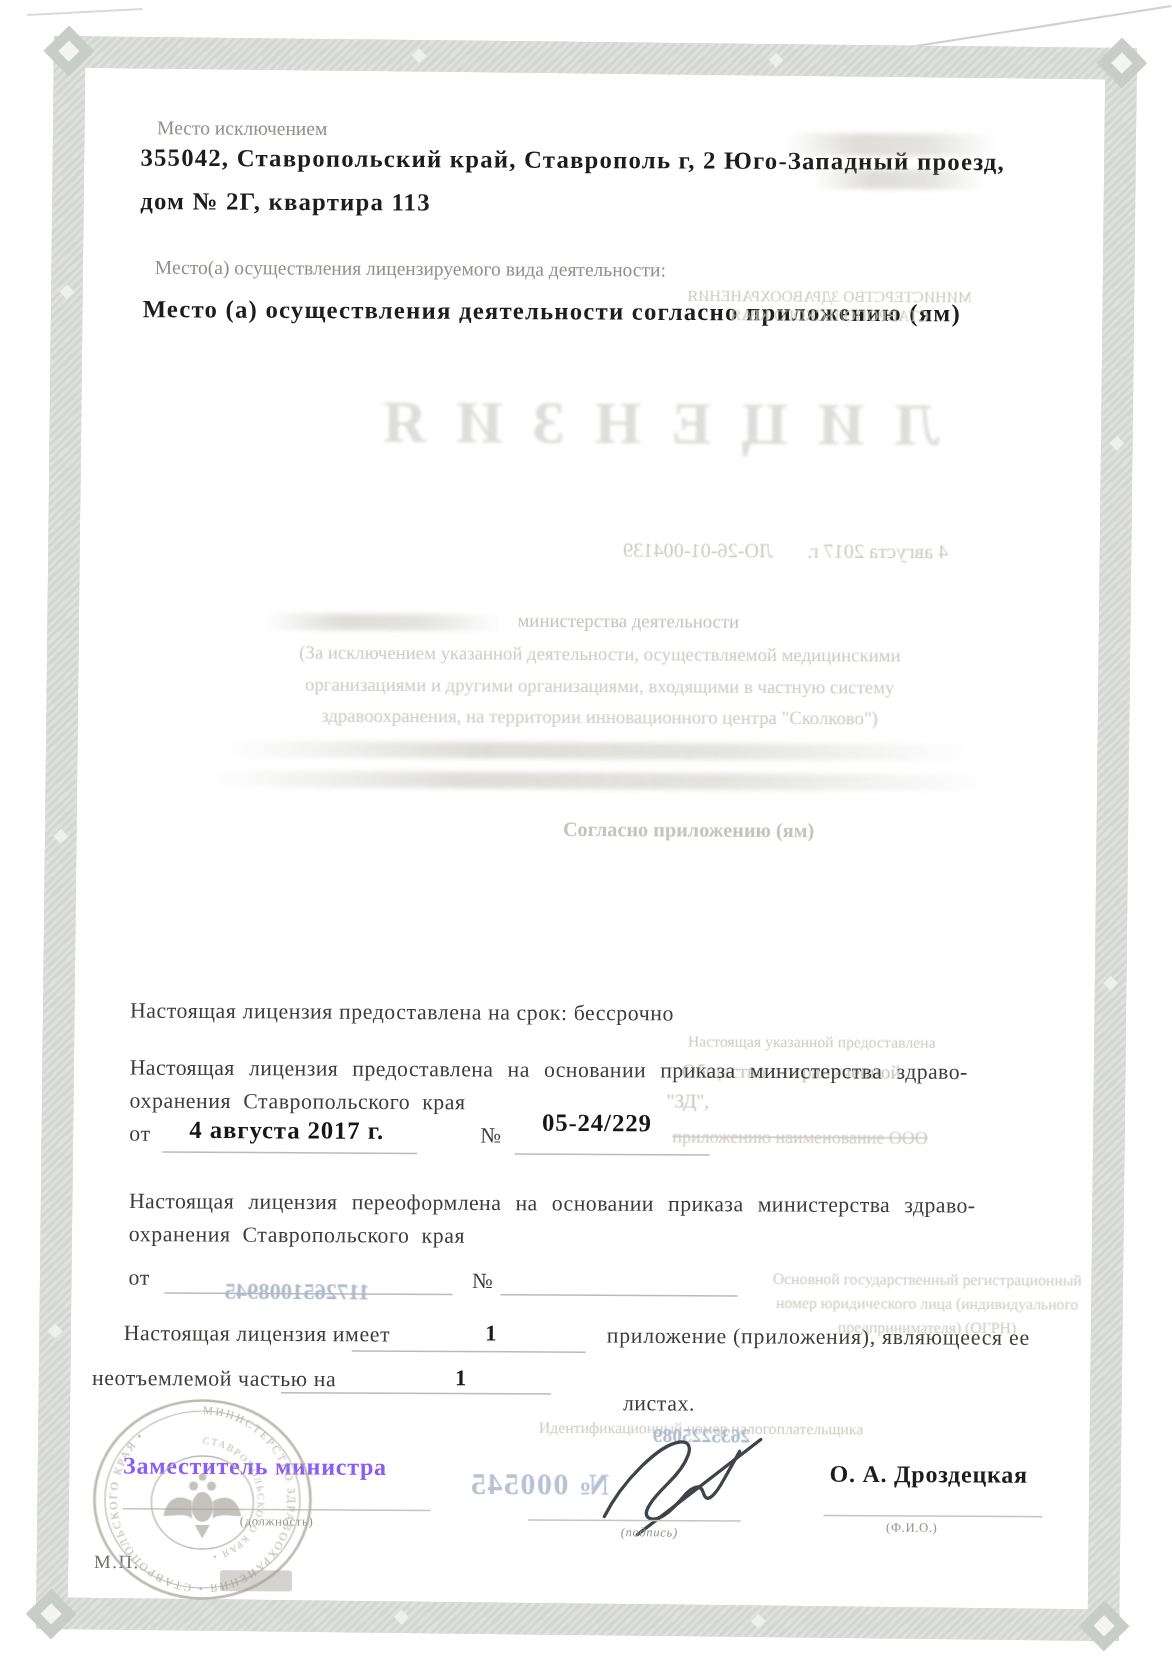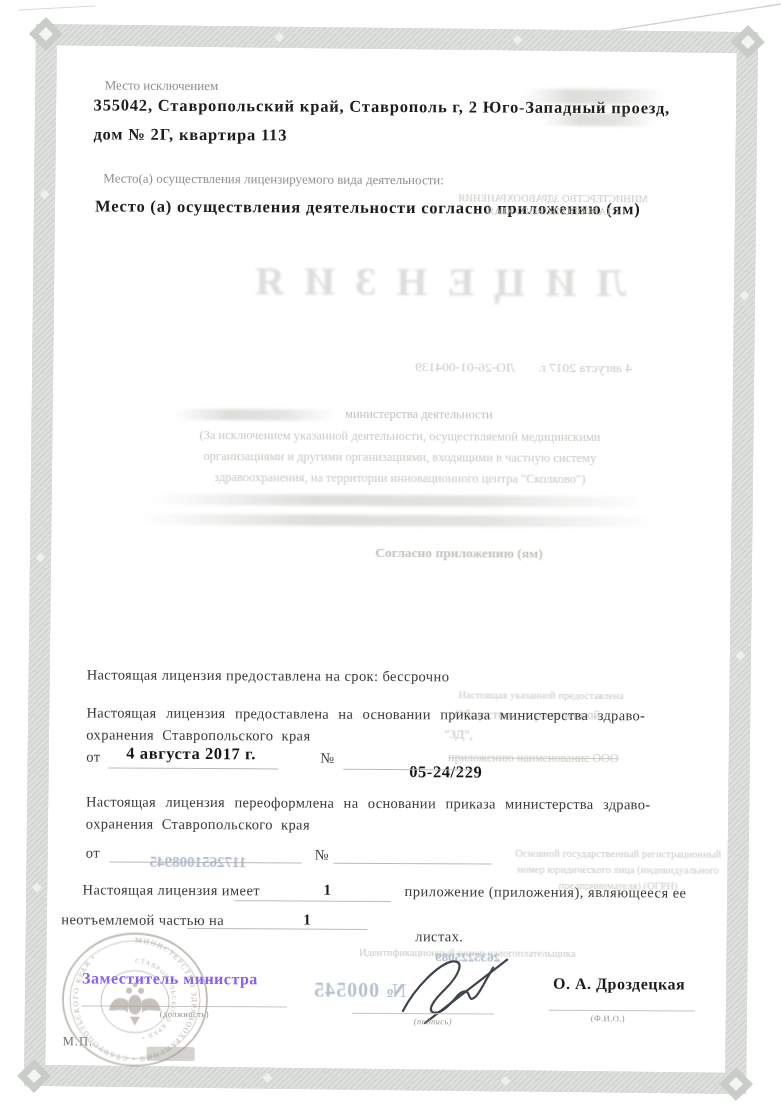--- a/index.html
+++ b/index.html
@@ -105,21 +105,21 @@
     <div class="a gd" style="left:456px;top:706px;font-size:13px;">Общество с ограниченной</div>
     <div class="a gd" style="left:446px;top:726px;font-size:13px;">"ЗД",</div>
     <div class="a g" style="left:450px;top:750px;font-size:12px;text-decoration:line-through;">приложению наименование ООО</div>
 
     <div class="a body just" style="left:88px;top:706px;">Настоящая лицензия предоставлена на основании приказа министерства здраво-</div>
     <div class="a body" style="left:88px;top:728px;word-spacing:4px;">охранения Ставропольского края</div>
     <div class="a body" style="left:88px;top:750px;">от</div>
     <div class="a bval" style="left:128px;top:745px;">4 августа 2017 г.</div>
     <div class="a u" style="left:110px;top:769px;width:170px;"></div>
     <div class="a body" style="left:322px;top:750px;">№</div>
-    <div class="a bval" style="left:363px;top:762px;margin-left:48px;">05-24/229</div>
+    <div class="a bval" style="left:363px;top:739px;">05-24/229</div>
     <div class="a u" style="left:345px;top:769px;width:130px;"></div>
 
     <div class="a body just" style="left:88px;top:795px;">Настоящая лицензия переоформлена на основании приказа министерства здраво-</div>
     <div class="a body" style="left:88px;top:817px;word-spacing:4px;">охранения Ставропольского края</div>
     <div class="a body" style="left:88px;top:846px;">от</div>
     <div class="a u" style="left:112px;top:863px;width:192px;"></div>
     <div class="a body" style="left:317px;top:847px;">№</div>
     <div class="a u" style="left:336px;top:863px;width:158px;"></div>
 
     <div class="a g ctr" style="left:498px;top:847px;width:245px;font-size:10.5px;">Основной государственный регистрационный</div>

